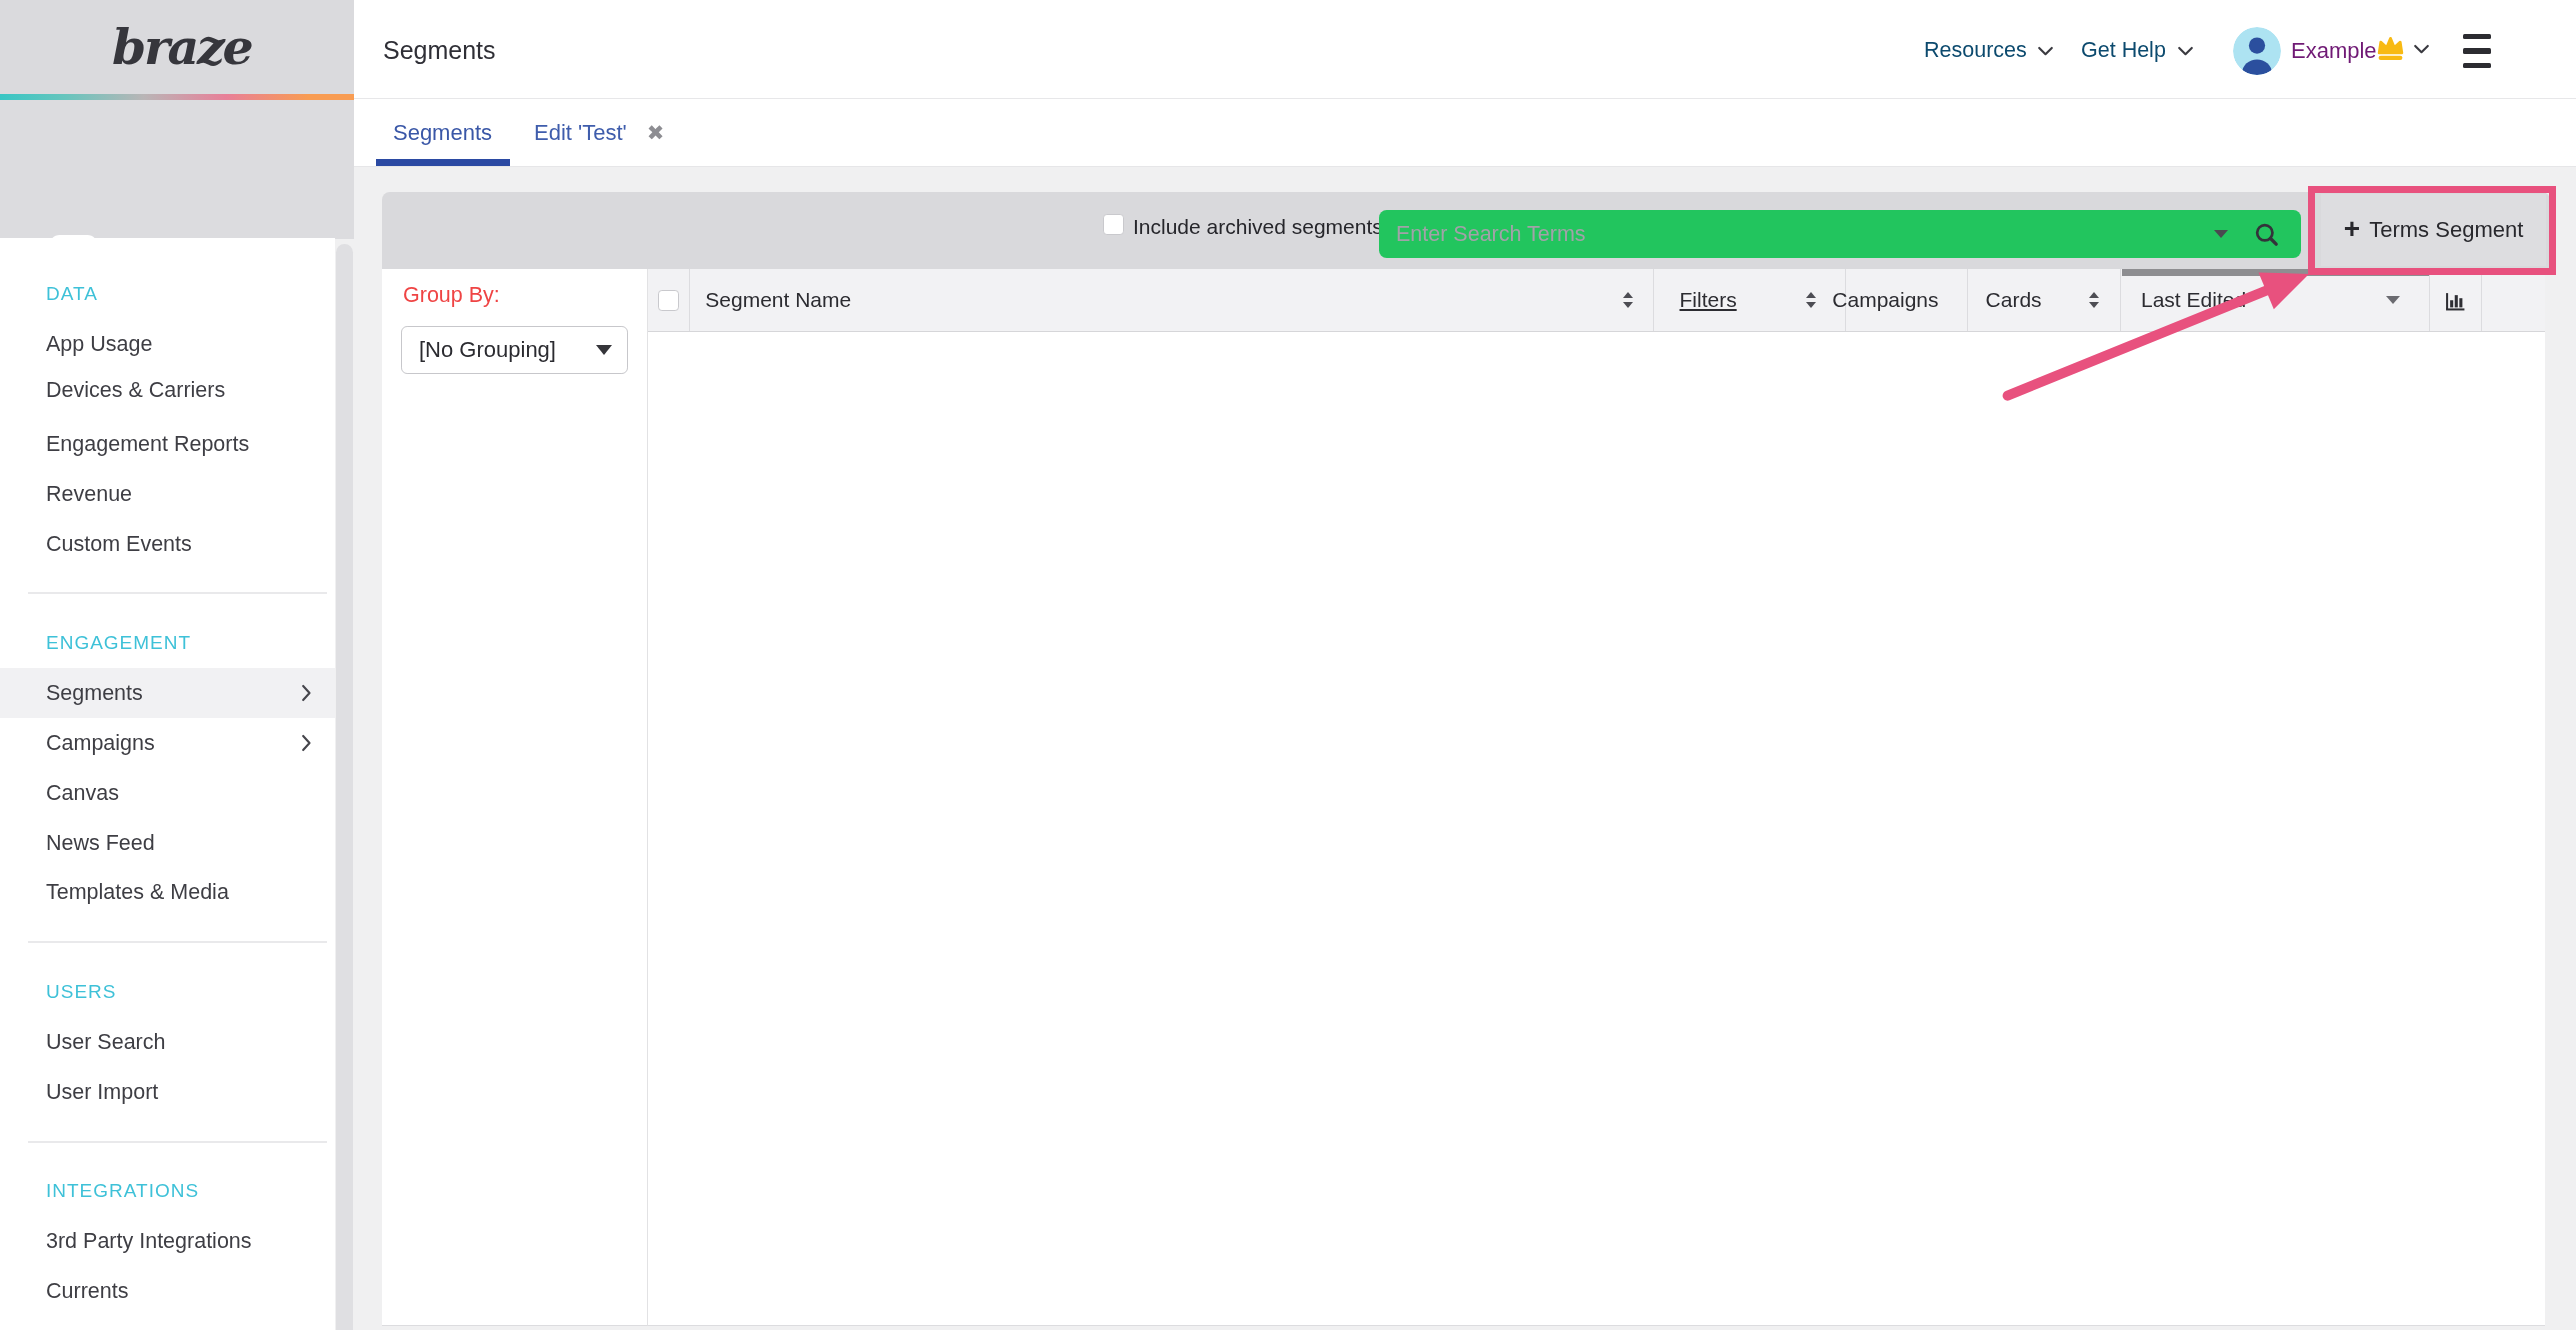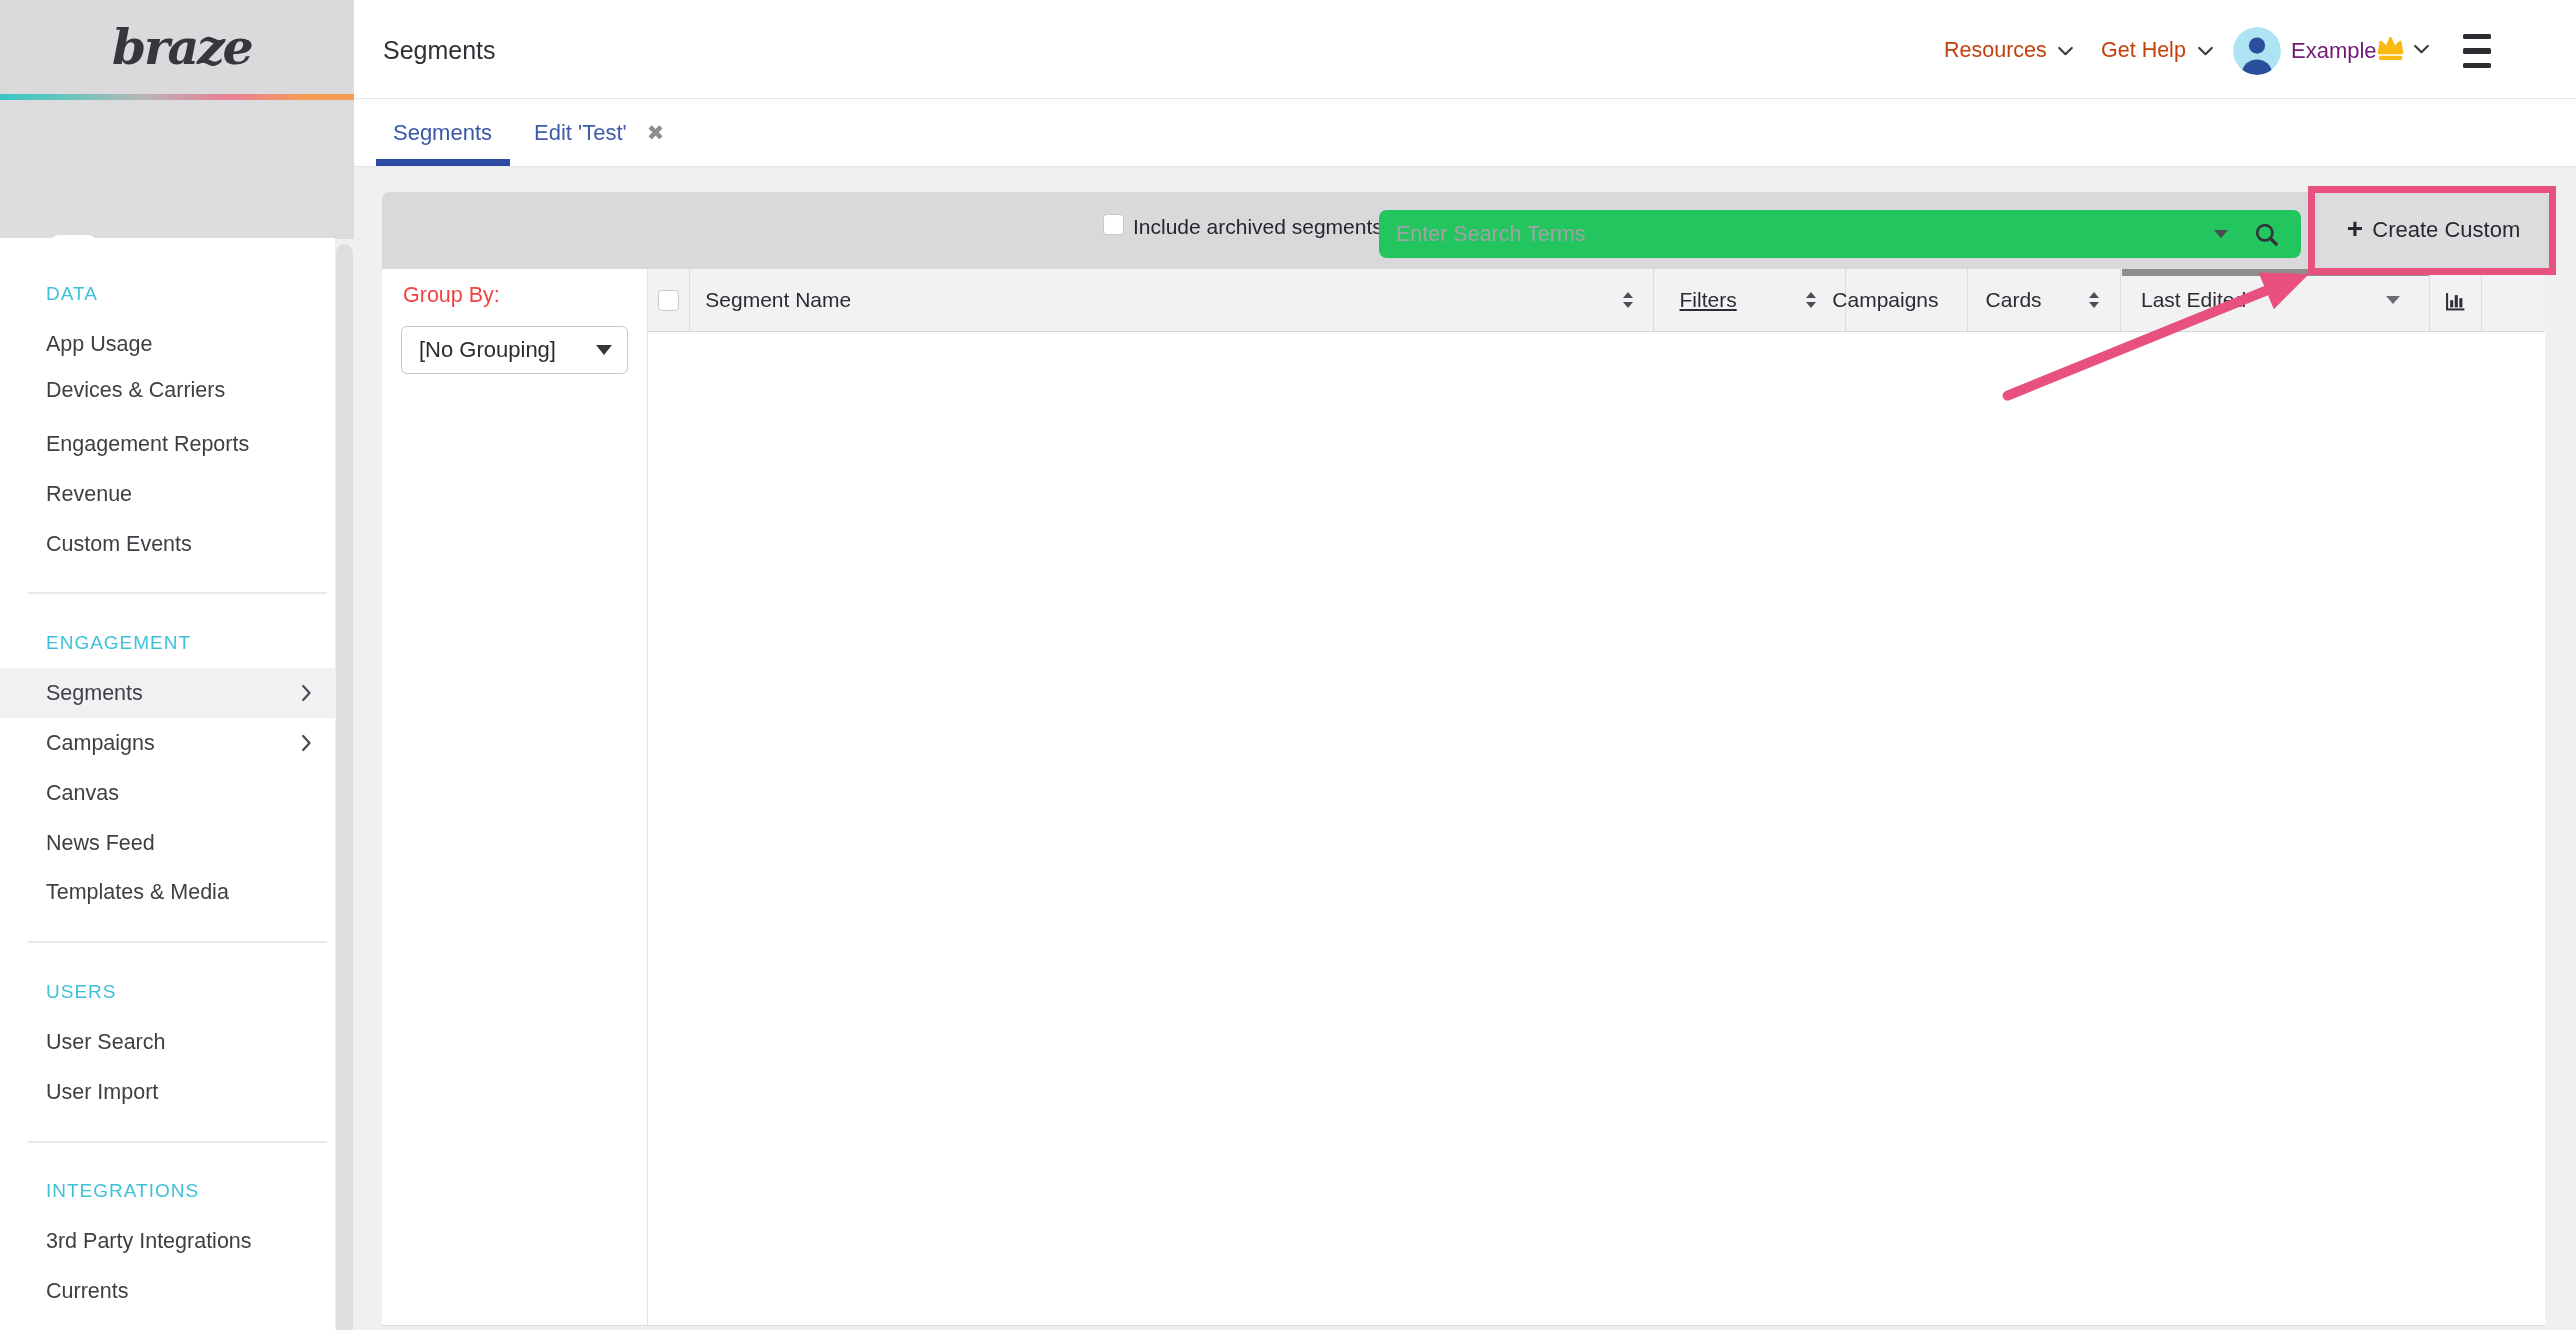--- a/index.html
+++ b/index.html
@@ -38,21 +38,21 @@
   .sb-title { font-size: 19px; letter-spacing: 1px; color: #3ec1d8; font-weight: 400; }
   .sb-item { font-size: 21.5px; color: #3e3e44; cursor: pointer; }
   .sb-item.selected { background: #f1f1f3; }
   .sb-chevron { position: absolute; right: 23px; top: 50%; transform: translateY(-50%); display: flex; }
   .sb-divider-row { padding: 0; }
   .sb-divider { margin-left: 28px; width: 299px; height: 1.5px; background: #e9e9eb; }
 
   
   .main-header { left: 354px; top: 0; width: 2222px; height: 99px; background: #ffffff; border-bottom: 1.5px solid #e7e7e9; }
   .page-title { left: 383px; top: 36px; font-size: 25px; color: #2f2f36; }
-  .nav-link { font-size: 21.5px; color: #c2410c; display: flex; gap: 10.7px; cursor: pointer; margin-left: 20px; }
+  .nav-link { font-size: 21.5px; color: #0c4a6e; display: flex; gap: 10.7px; cursor: pointer; }
   .nav-resources { left: 1924px; top: 38px; }
   .nav-gethelp { left: 2081px; top: 38px; }
   .nav-avatar { left: 2233px; top: 27px; width: 48px; height: 48px; border-radius: 50%; overflow: hidden; cursor: pointer; }
   .nav-account { left: 2291px; top: 38px; font-size: 22px; color: #701a75; }
   .nav-crown { left: 2375px; top: 34px; }
   .nav-acct-caret { left: 2413px; top: 44px; }
   .hamburger { left: 2463px; top: 34px; width: 28px; height: 34px; display: flex; flex-direction: column; justify-content: space-between; cursor: pointer; }
   .hamburger div { height: 5.4px; background: #2c2c31; border-radius: 1.5px; }
 
   
@@ -265,21 +265,21 @@
       <div class="search-caret"></div>
       <div class="search-icon">
         <svg width="27" height="27" viewBox="0 0 24 24">
           <circle cx="10.5" cy="10.5" r="6.8" fill="none" stroke="#33333a" stroke-width="2.4"></circle>
           <path d="M15.6 15.6 L20.6 20.6" stroke="#33333a" stroke-width="3" stroke-linecap="round"></path>
         </svg>
       </div>
     </div>
     <div class="abs create-btn">
       <span class="plus-glyph">+</span>
-      <span>Create Custom</span>
+      <span>Terms Segment</span>
     </div>
   </div>
 
   <div class="abs groupby">
     <div class="abs gb-label">Group By:</div>
     <div class="abs gb-select">
       <span>[No Grouping]</span>
       <span class="caret-lg"></span>
     </div>
   </div>

